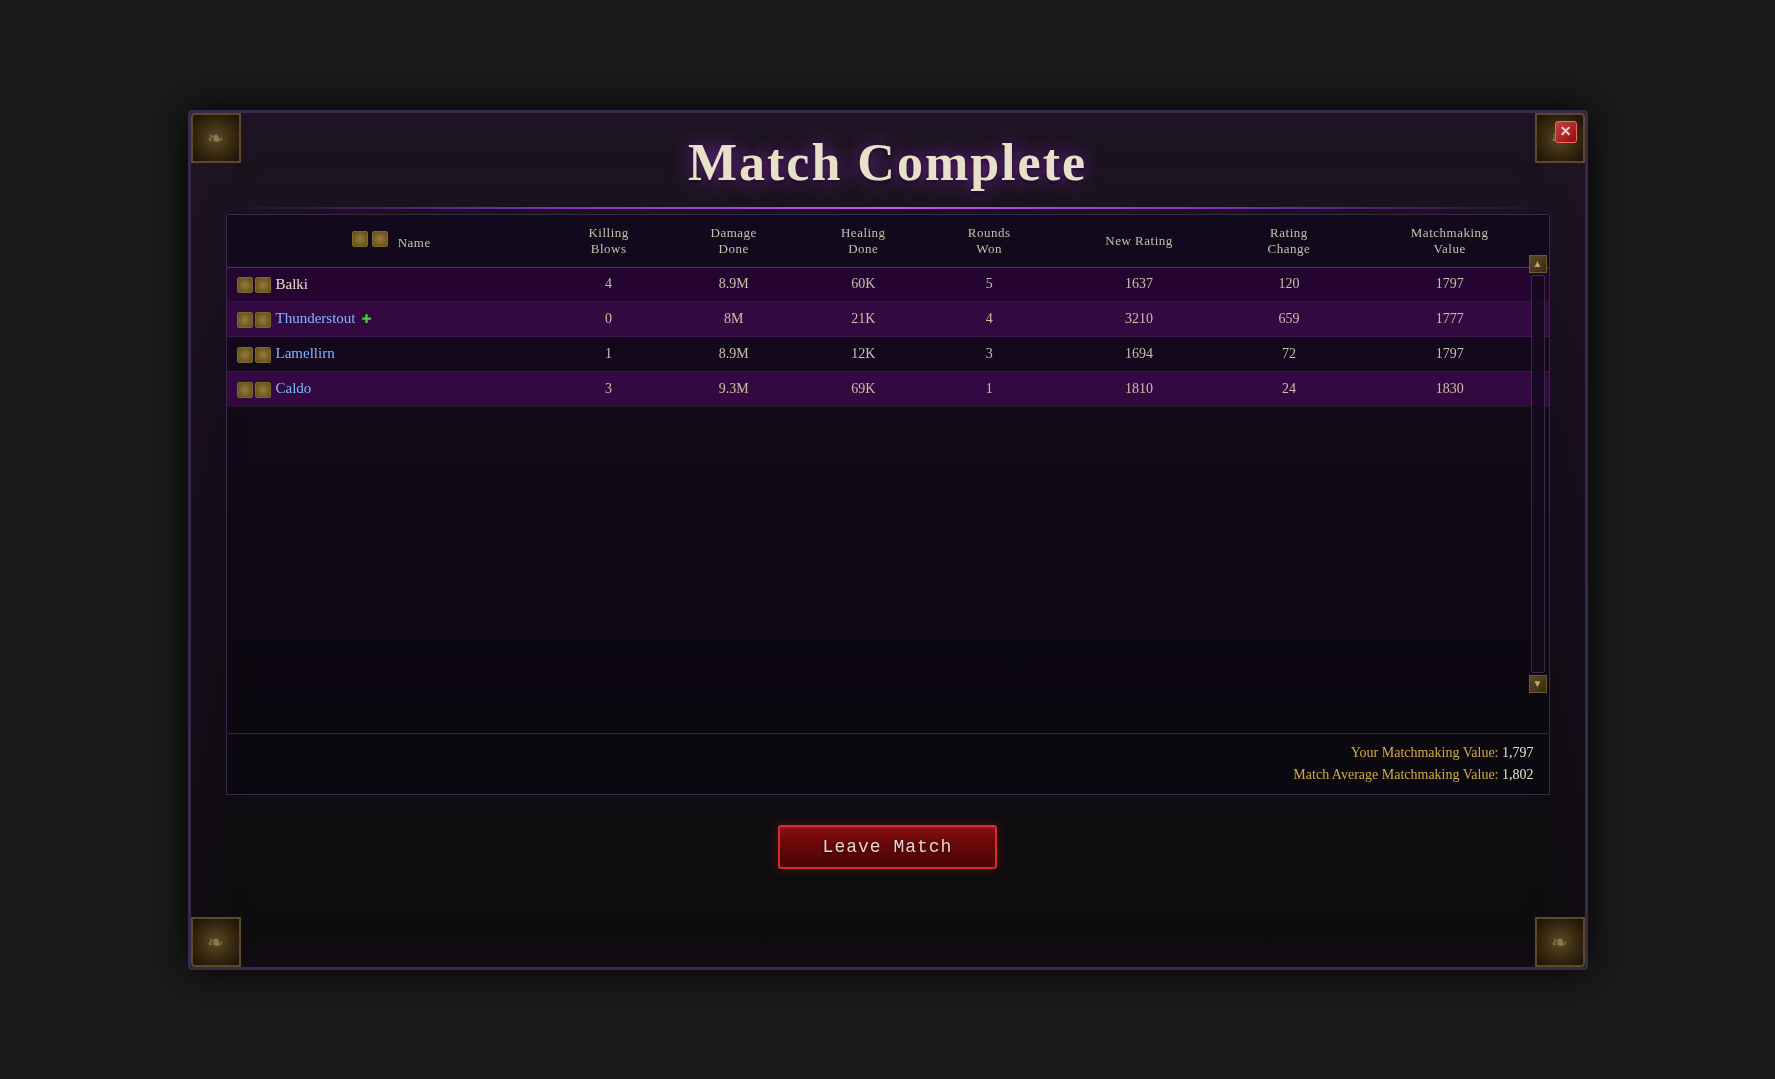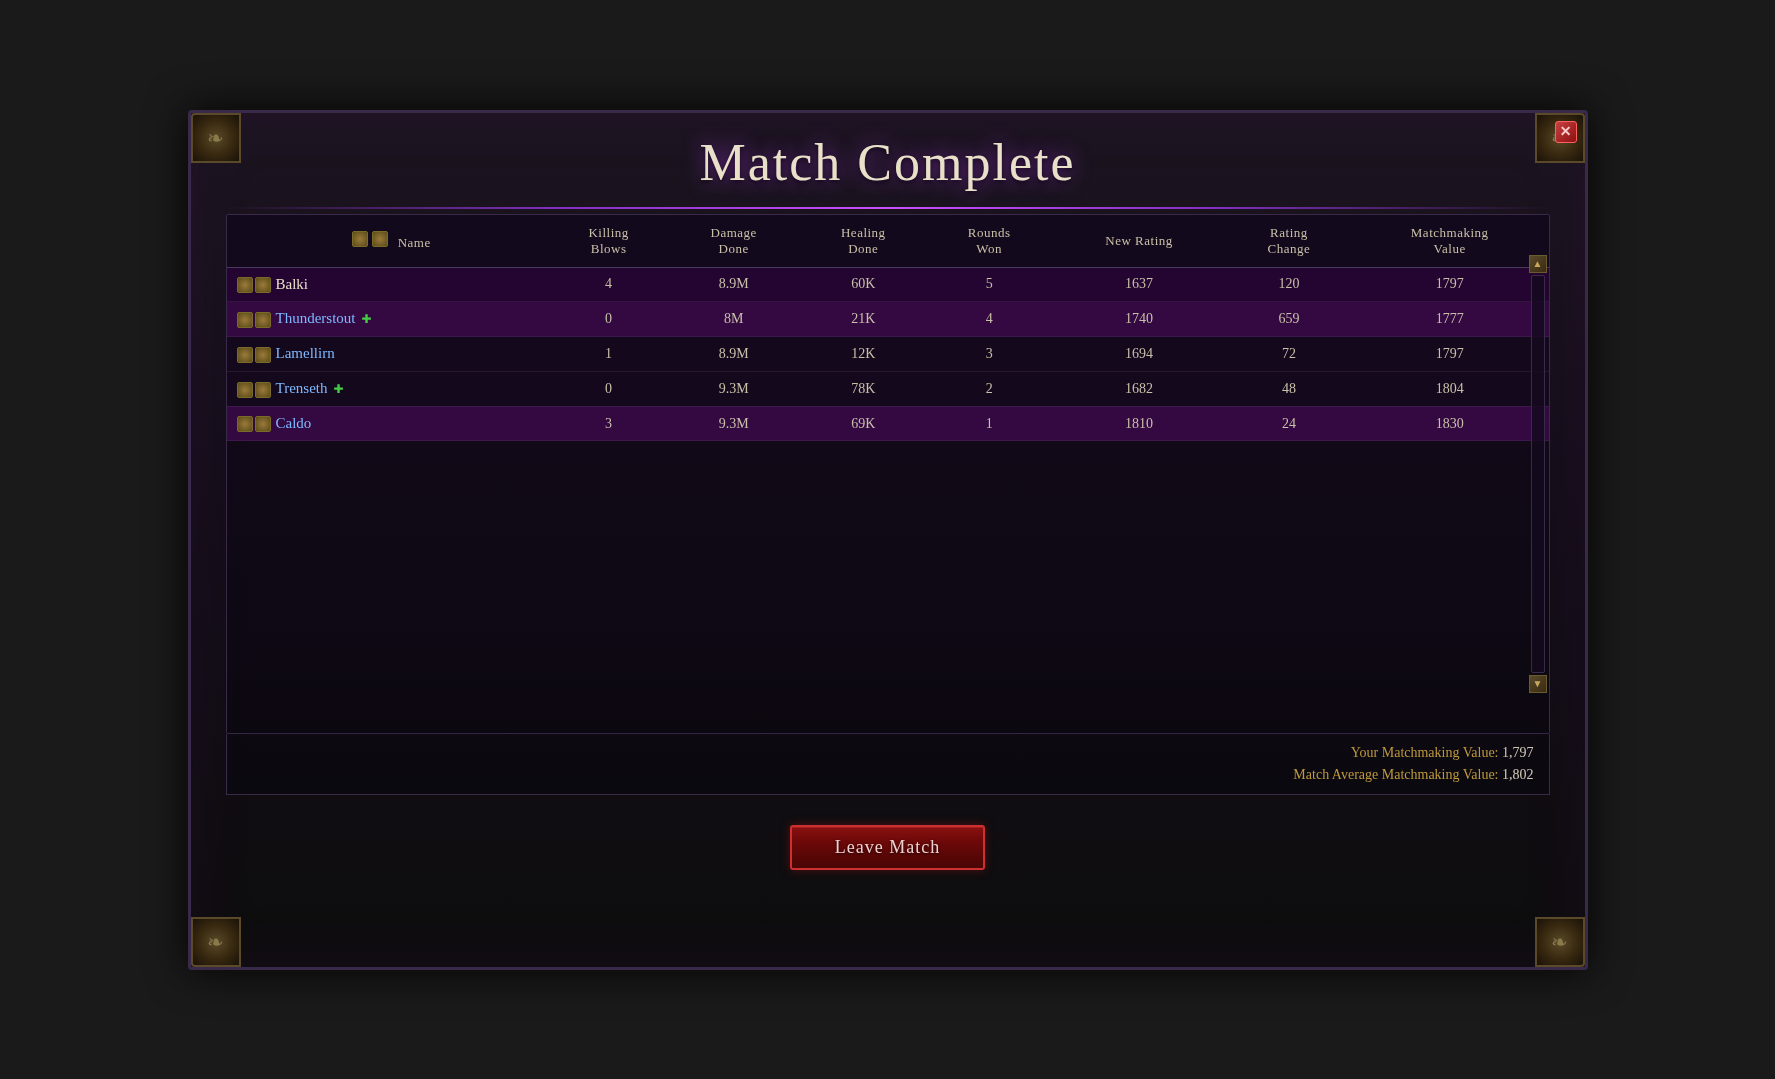--- a/index.html
+++ b/index.html
@@ -64,21 +64,21 @@
     }
 
     
     .title {
       text-align: center;
       padding: 20px 0 15px;
       font-size: 52px;
       color: #e8e0c8;
       text-shadow: 0 0 20px rgba(150,50,200,0.8), 0 2px 4px rgba(0,0,0,0.9);
       letter-spacing: 2px;
-      font-weight: normal;
+      font-weight: bold;
     }
 
     
     .content-area {
       margin: 0 35px;
       background: rgba(10, 8, 15, 0.85);
       border: 1px solid #3a2a4a;
       border-radius: 2px;
       height: 520px;
       position: relative;
@@ -218,21 +218,21 @@
       text-align: center;
       padding: 30px 0 0;
     }
 
     .leave-btn {
       background: linear-gradient(180deg, #8a1010 0%, #6a0808 40%, #4a0505 100%);
       border: 2px solid #cc3030;
       border-radius: 3px;
       color: #f0d0d0;
       font-size: 18px;
-      font-family: Liberation Serif, serif;
+      font-family: Liberation Mono, monospace;
       padding: 10px 43px;
       cursor: pointer;
       letter-spacing: 1px;
       text-shadow: 0 1px 3px rgba(0,0,0,0.8);
       box-shadow: 0 0 10px rgba(150,20,20,0.5), inset 0 1px 0 rgba(255,100,100,0.2);
     }
 
     
     .title-glow {
       height: 2px;
@@ -315,49 +315,36 @@
           </tr>
           <tr class="highlight-row">
             <td class="name-col"><span style="display: inline-flex; gap: 2px; align-items: center; margin-right: 5px; vertical-align: middle;">
                 <span style="width: 16px; height: 16px; background: radial-gradient(circle, rgb(154, 122, 58), rgb(90, 74, 24)); border: 1px solid rgb(122, 106, 40); border-radius: 2px; display: inline-block; vertical-align: middle;"></span>
                 <span style="width: 16px; height: 16px; background: radial-gradient(circle, rgb(154, 122, 58), rgb(90, 74, 24)); border: 1px solid rgb(122, 106, 40); border-radius: 2px; display: inline-block; vertical-align: middle;"></span>
               </span><span class="player-name">Thunderstout</span><span class="friend-icon"> ✚</span></td>
             <td>0</td>
             <td>8M</td>
             <td>21K</td>
             <td class="rounds-won-highlight">4</td>
-            <td>1740</td>
+            <td>3210</td>
             <td>659</td>
             <td>1777</td>
           </tr>
           <tr class="normal-row">
             <td class="name-col"><span style="display: inline-flex; gap: 2px; align-items: center; margin-right: 5px; vertical-align: middle;">
                 <span style="width: 16px; height: 16px; background: radial-gradient(circle, rgb(154, 122, 58), rgb(90, 74, 24)); border: 1px solid rgb(122, 106, 40); border-radius: 2px; display: inline-block; vertical-align: middle;"></span>
                 <span style="width: 16px; height: 16px; background: radial-gradient(circle, rgb(154, 122, 58), rgb(90, 74, 24)); border: 1px solid rgb(122, 106, 40); border-radius: 2px; display: inline-block; vertical-align: middle;"></span>
               </span><span class="player-name">Lamellirn</span></td>
             <td>1</td>
             <td>8.9M</td>
             <td>12K</td>
             <td class="rounds-won-highlight">3</td>
             <td>1694</td>
             <td>72</td>
             <td>1797</td>
-          </tr>
-          <tr class="normal-row">
-            <td class="name-col"><span style="display: inline-flex; gap: 2px; align-items: center; margin-right: 5px; vertical-align: middle;">
-                <span style="width: 16px; height: 16px; background: radial-gradient(circle, rgb(154, 122, 58), rgb(90, 74, 24)); border: 1px solid rgb(122, 106, 40); border-radius: 2px; display: inline-block; vertical-align: middle;"></span>
-                <span style="width: 16px; height: 16px; background: radial-gradient(circle, rgb(154, 122, 58), rgb(90, 74, 24)); border: 1px solid rgb(122, 106, 40); border-radius: 2px; display: inline-block; vertical-align: middle;"></span>
-              </span><span class="player-name">Trenseth</span><span class="friend-icon"> ✚</span></td>
-            <td>0</td>
-            <td>9.3M</td>
-            <td>78K</td>
-            <td>2</td>
-            <td>1682</td>
-            <td>48</td>
-            <td>1804</td>
           </tr>
           <tr class="highlight-row">
             <td class="name-col"><span style="display: inline-flex; gap: 2px; align-items: center; margin-right: 5px; vertical-align: middle;">
                 <span style="width: 16px; height: 16px; background: radial-gradient(circle, rgb(154, 122, 58), rgb(90, 74, 24)); border: 1px solid rgb(122, 106, 40); border-radius: 2px; display: inline-block; vertical-align: middle;"></span>
                 <span style="width: 16px; height: 16px; background: radial-gradient(circle, rgb(154, 122, 58), rgb(90, 74, 24)); border: 1px solid rgb(122, 106, 40); border-radius: 2px; display: inline-block; vertical-align: middle;"></span>
               </span><span class="player-name">Caldo</span></td>
             <td>3</td>
             <td>9.3M</td>
             <td>69K</td>
             <td>1</td>

